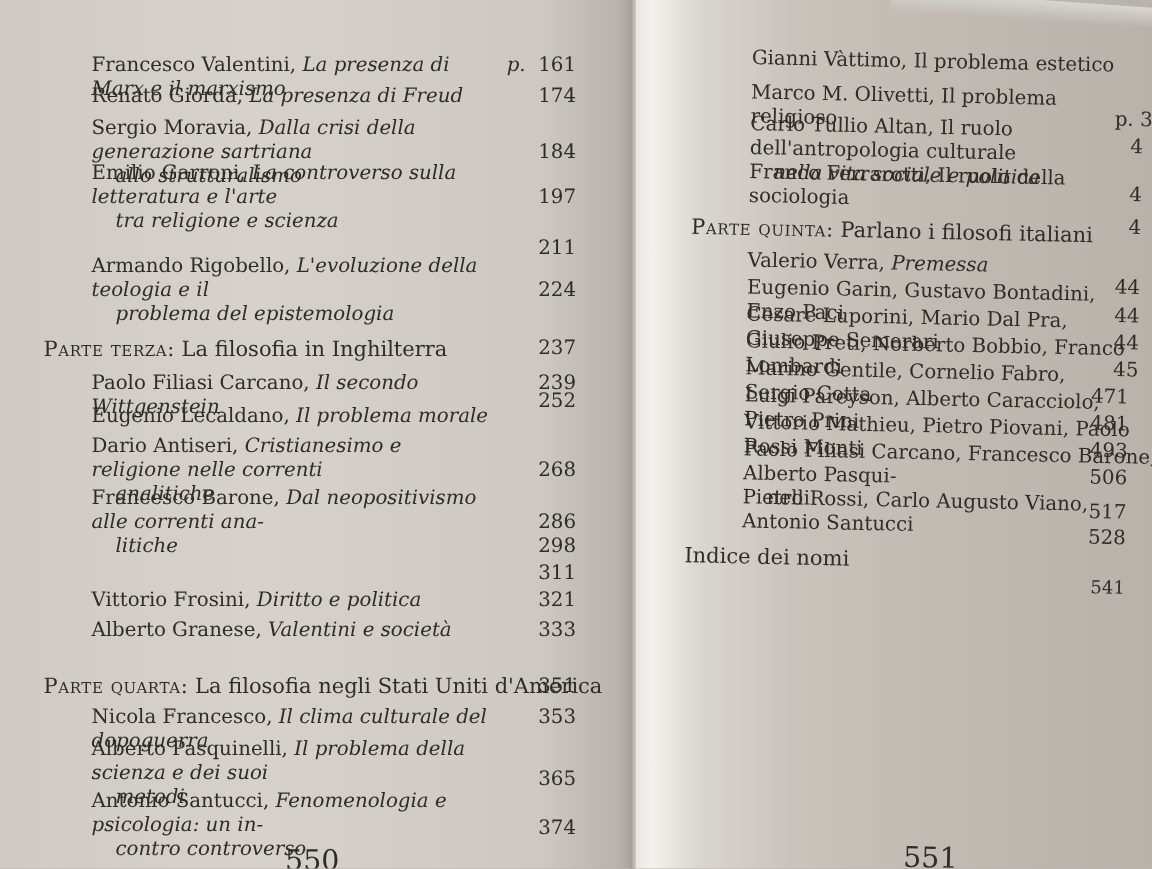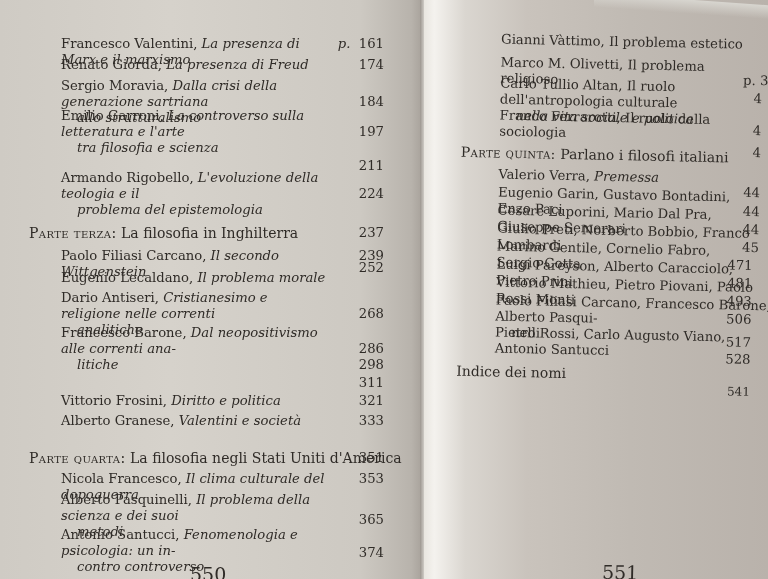--- a/index.html
+++ b/index.html
@@ -54,21 +54,21 @@
 
   <div class="entry" style="top:36px"><span class="author">Francesco Valentini,</span> <span class="title">La presenza di Marx e il marxismo</span></div>
   <div class="pnum" style="top:36px;left:314px;width:70px"><i>p.</i>&nbsp;&nbsp;<span>161</span></div>
 
   <div class="entry" style="top:57px"><span class="author">Renato Giorda,</span> <span class="title">La presenza di Freud</span></div>
   <div class="pnum" style="top:57px">174</div>
 
   <div class="entry" style="top:78px"><span class="author">Sergio Moravia,</span> <span class="title">Dalla crisi della generazione sartriana</span><span class="cont">allo strutturalismo</span></div>
   <div class="pnum" style="top:94px">184</div>
 
-  <div class="entry" style="top:108px"><span class="author">Emilio Garroni,</span> <span class="title">La controverso sulla letteratura e l'arte</span><span class="cont">tra filosofia e scienza</span></div>
+  <div class="entry" style="top:108px"><span class="author">Emilio Garroni,</span> <span class="title">La controverso sulla letteratura e l'arte</span><span class="cont">tra religione e scienza</span></div>
   <div class="pnum" style="top:124px">197</div>
 
   <div class="pnum" style="top:158px">211</div>
 
   <div class="entry" style="top:170px"><span class="author">Armando Rigobello,</span> <span class="title">L'evoluzione della teologia e il</span><span class="cont">problema del epistemologia</span></div>
   <div class="pnum" style="top:186px">224</div>
 
   <div class="part" style="top:225px"><span class="label">Parte terza:</span> <span>La filosofia in Inghilterra</span></div>
   <div class="pnum" style="top:225px">237</div>
 

